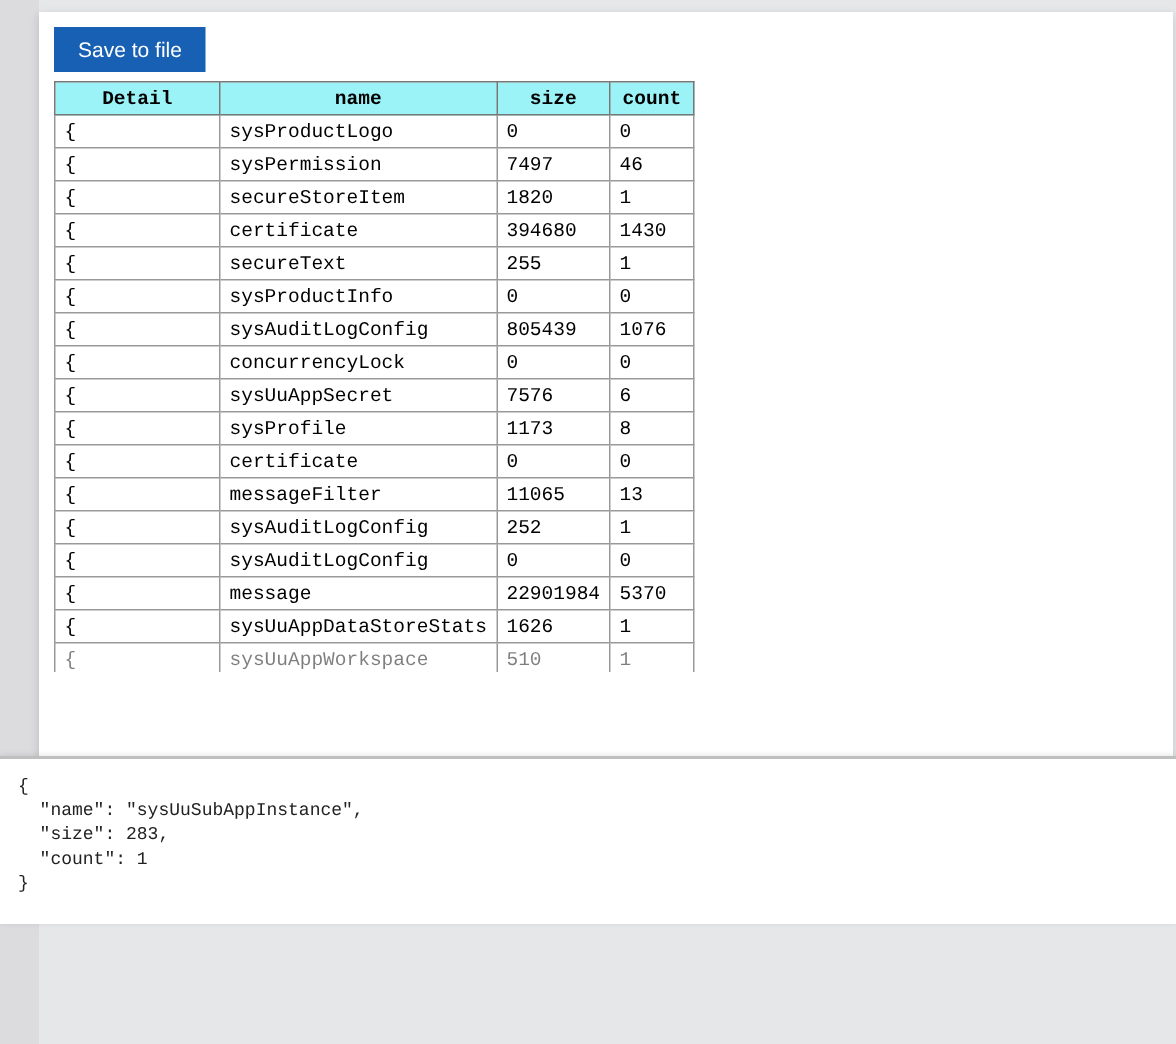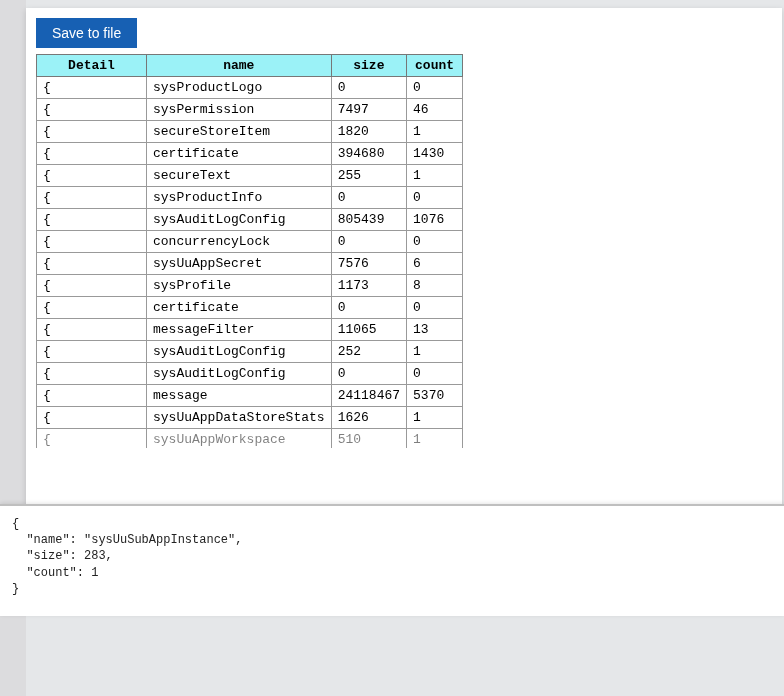--- a/index.html
+++ b/index.html
@@ -201,21 +201,21 @@
           </tr>
           <tr>
             <td class="col-detail">{</td>
             <td class="col-name">sysAuditLogConfig</td>
             <td class="col-size">0</td>
             <td class="col-count">0</td>
           </tr>
           <tr>
             <td class="col-detail">{</td>
             <td class="col-name">message</td>
-            <td class="col-size">24118467</td>
+            <td class="col-size">22901984</td>
             <td class="col-count">5370</td>
           </tr>
           <tr>
             <td class="col-detail">{</td>
             <td class="col-name">sysUuAppDataStoreStats</td>
             <td class="col-size">1626</td>
             <td class="col-count">1</td>
           </tr>
           <tr class="last-row-fade">
             <td class="col-detail">{</td>

